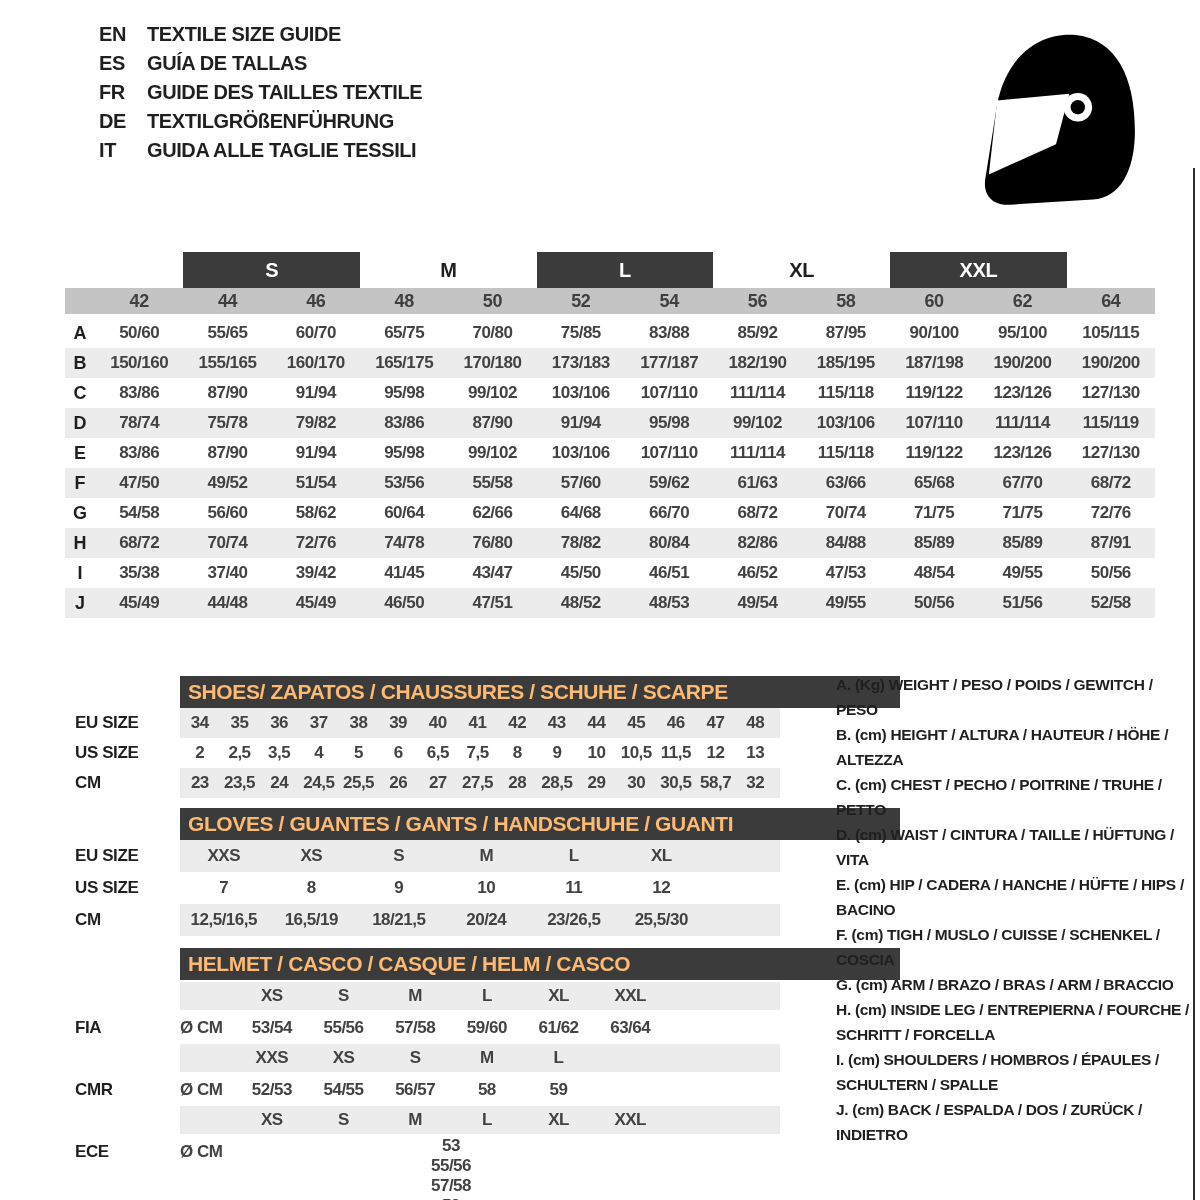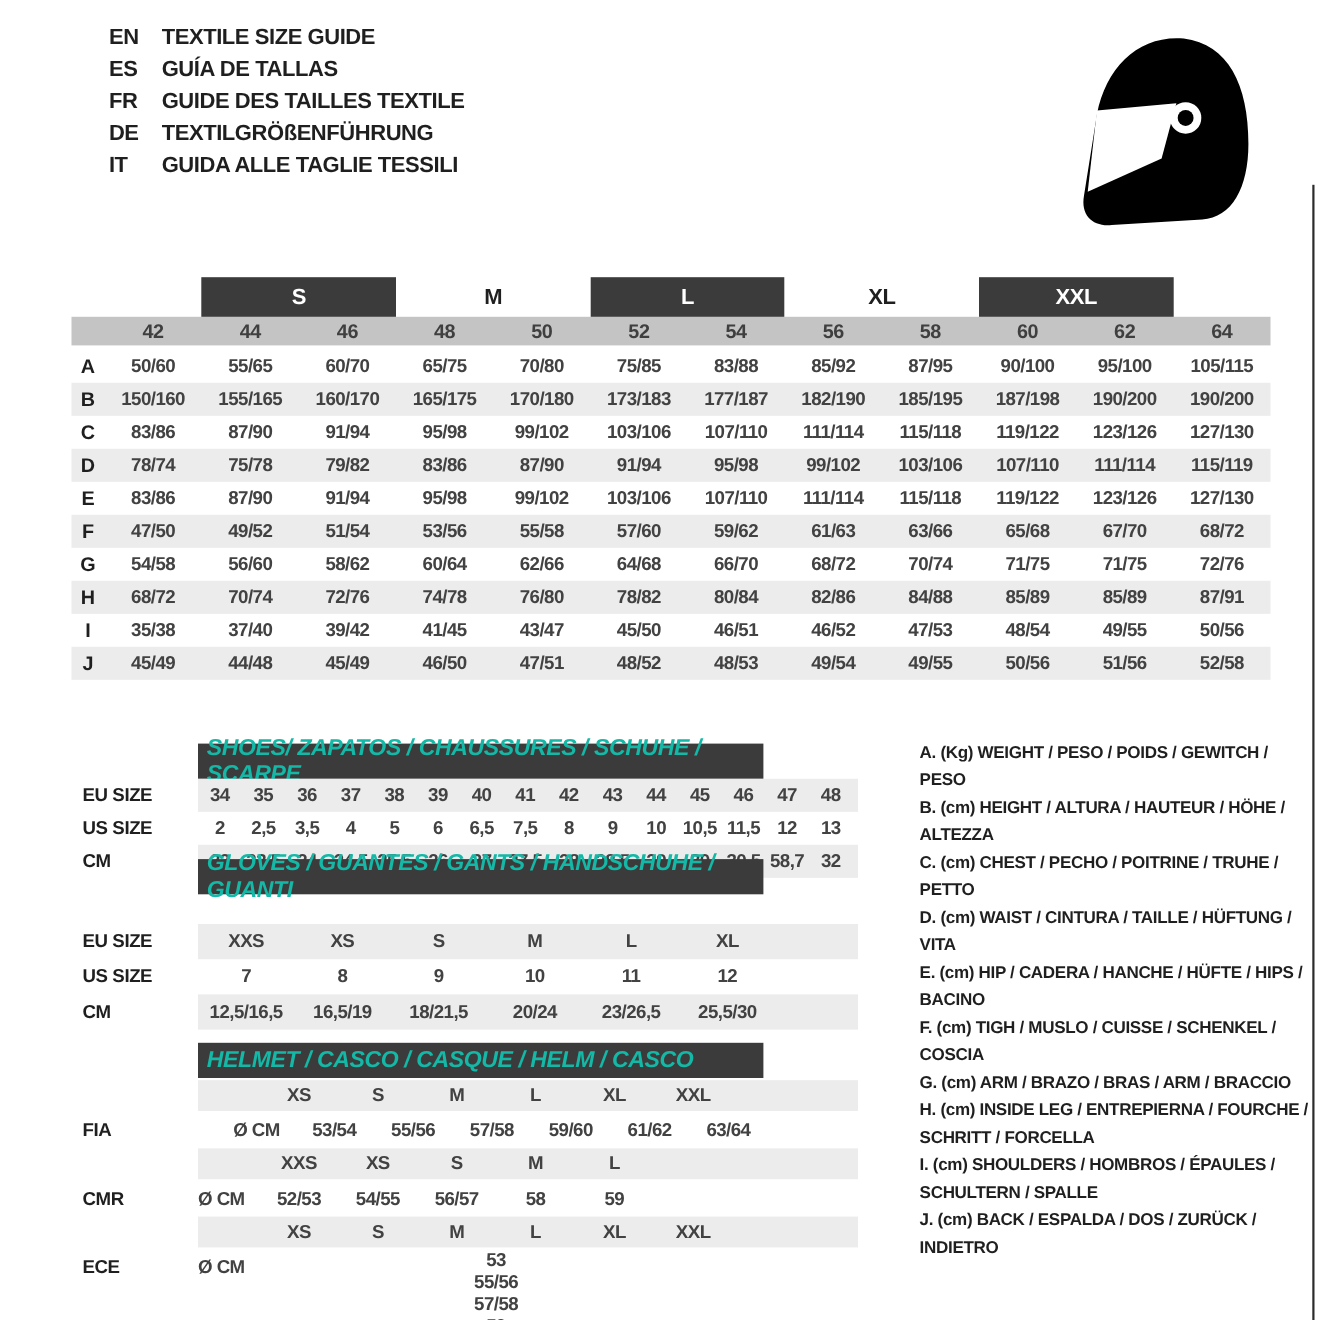--- a/index.html
+++ b/index.html
@@ -31,22 +31,22 @@
   .mt-size.boxed{background:var(--bar-dark);color:#fff;}
   .mt-numbers{display:flex;height:26px;background:var(--strip-gray);}
   .mt-num{flex:1 1 0;text-align:center;line-height:26px;font-size:18px;color:#3f3f3f;letter-spacing:-0.4px;}
   .mt-body{margin-top:4px;}
   .mt-row{display:flex;height:30px;align-items:center;}
   .mt-row.shaded{background:var(--row-gray);}
   .mt-letter{width:30px;text-align:center;font-size:18px;color:var(--text-black);}
   .mt-cell{flex:1 1 0;text-align:center;font-size:17px;letter-spacing:-0.5px;}
 
   
-  .section-title{position:absolute;left:180px;width:514px;height:32px;background:var(--bar-dark);
-                 color:#14b8a6;font-size:21px;letter-spacing:-0.4px;display:flex;align-items:center;padding-left:8px;box-sizing:border-box;font-style:italic;}
+  .section-title{position:absolute;left:180px;width:720px;height:32px;background:var(--bar-dark);
+                 color:#fdba74;font-size:21px;letter-spacing:-0.4px;display:flex;align-items:center;padding-left:8px;box-sizing:border-box;}
   .sec-row{position:absolute;left:75px;display:flex;align-items:center;}
   .sec-label{width:105px;font-size:17px;color:var(--text-black);letter-spacing:-0.4px;align-self:center;}
   .sec-band{width:600px;height:100%;display:flex;align-items:center;}
   .sec-band.shaded{background:var(--row-gray);}
   .sec-cols{display:flex;height:100%;align-items:center;}
   .sec-cell{flex:1 1 0;text-align:center;font-size:17px;letter-spacing:-0.5px;}
   .unit-cell{width:56px;font-size:17px;letter-spacing:-0.5px;}
 
   
   .legend{position:absolute;left:798px;top:672px;width:392px;}
@@ -335,21 +335,21 @@
             <div class="sec-cell">29</div>
             <div class="sec-cell">30</div>
             <div class="sec-cell">30,5</div>
             <div class="sec-cell">58,7</div>
             <div class="sec-cell">32</div>
           </div>
         </div>
       </div>
     </div>
 
-  <div class="section-title" style="top:781px">GLOVES / GUANTES / GANTS / HANDSCHUHE / GUANTI</div>
+  <div class="section-title" style="top:808px">GLOVES / GUANTES / GANTS / HANDSCHUHE / GUANTI</div>
   <div id="gloves-rows">
       <div class="sec-row" style="top: 840px; height: 32px;">
         <div class="sec-label">EU SIZE</div>
         <div class="sec-band shaded">
           <div class="sec-cols" style="width: 525px;">
             <div class="sec-cell">XXS</div>
             <div class="sec-cell">XS</div>
             <div class="sec-cell">S</div>
             <div class="sec-cell">M</div>
             <div class="sec-cell">L</div>
@@ -394,21 +394,21 @@
           <div class="sec-cols" style="width: 430px;">
             <div class="sec-cell">XS</div>
             <div class="sec-cell">S</div>
             <div class="sec-cell">M</div>
             <div class="sec-cell">L</div>
             <div class="sec-cell">XL</div>
             <div class="sec-cell">XXL</div>
           </div>
         </div>
       </div>
-      <div class="sec-row" style="top: 1012px; height: 32px; gap: 32px;">
+      <div class="sec-row" style="top: 1012px; height: 32px;">
         <div class="sec-label">FIA</div>
         <div class="sec-band">
           <div class="unit-cell">Ø CM</div>
           <div class="sec-cols" style="width: 430px;">
             <div class="sec-cell">53/54</div>
             <div class="sec-cell">55/56</div>
             <div class="sec-cell">57/58</div>
             <div class="sec-cell">59/60</div>
             <div class="sec-cell">61/62</div>
             <div class="sec-cell">63/64</div>

